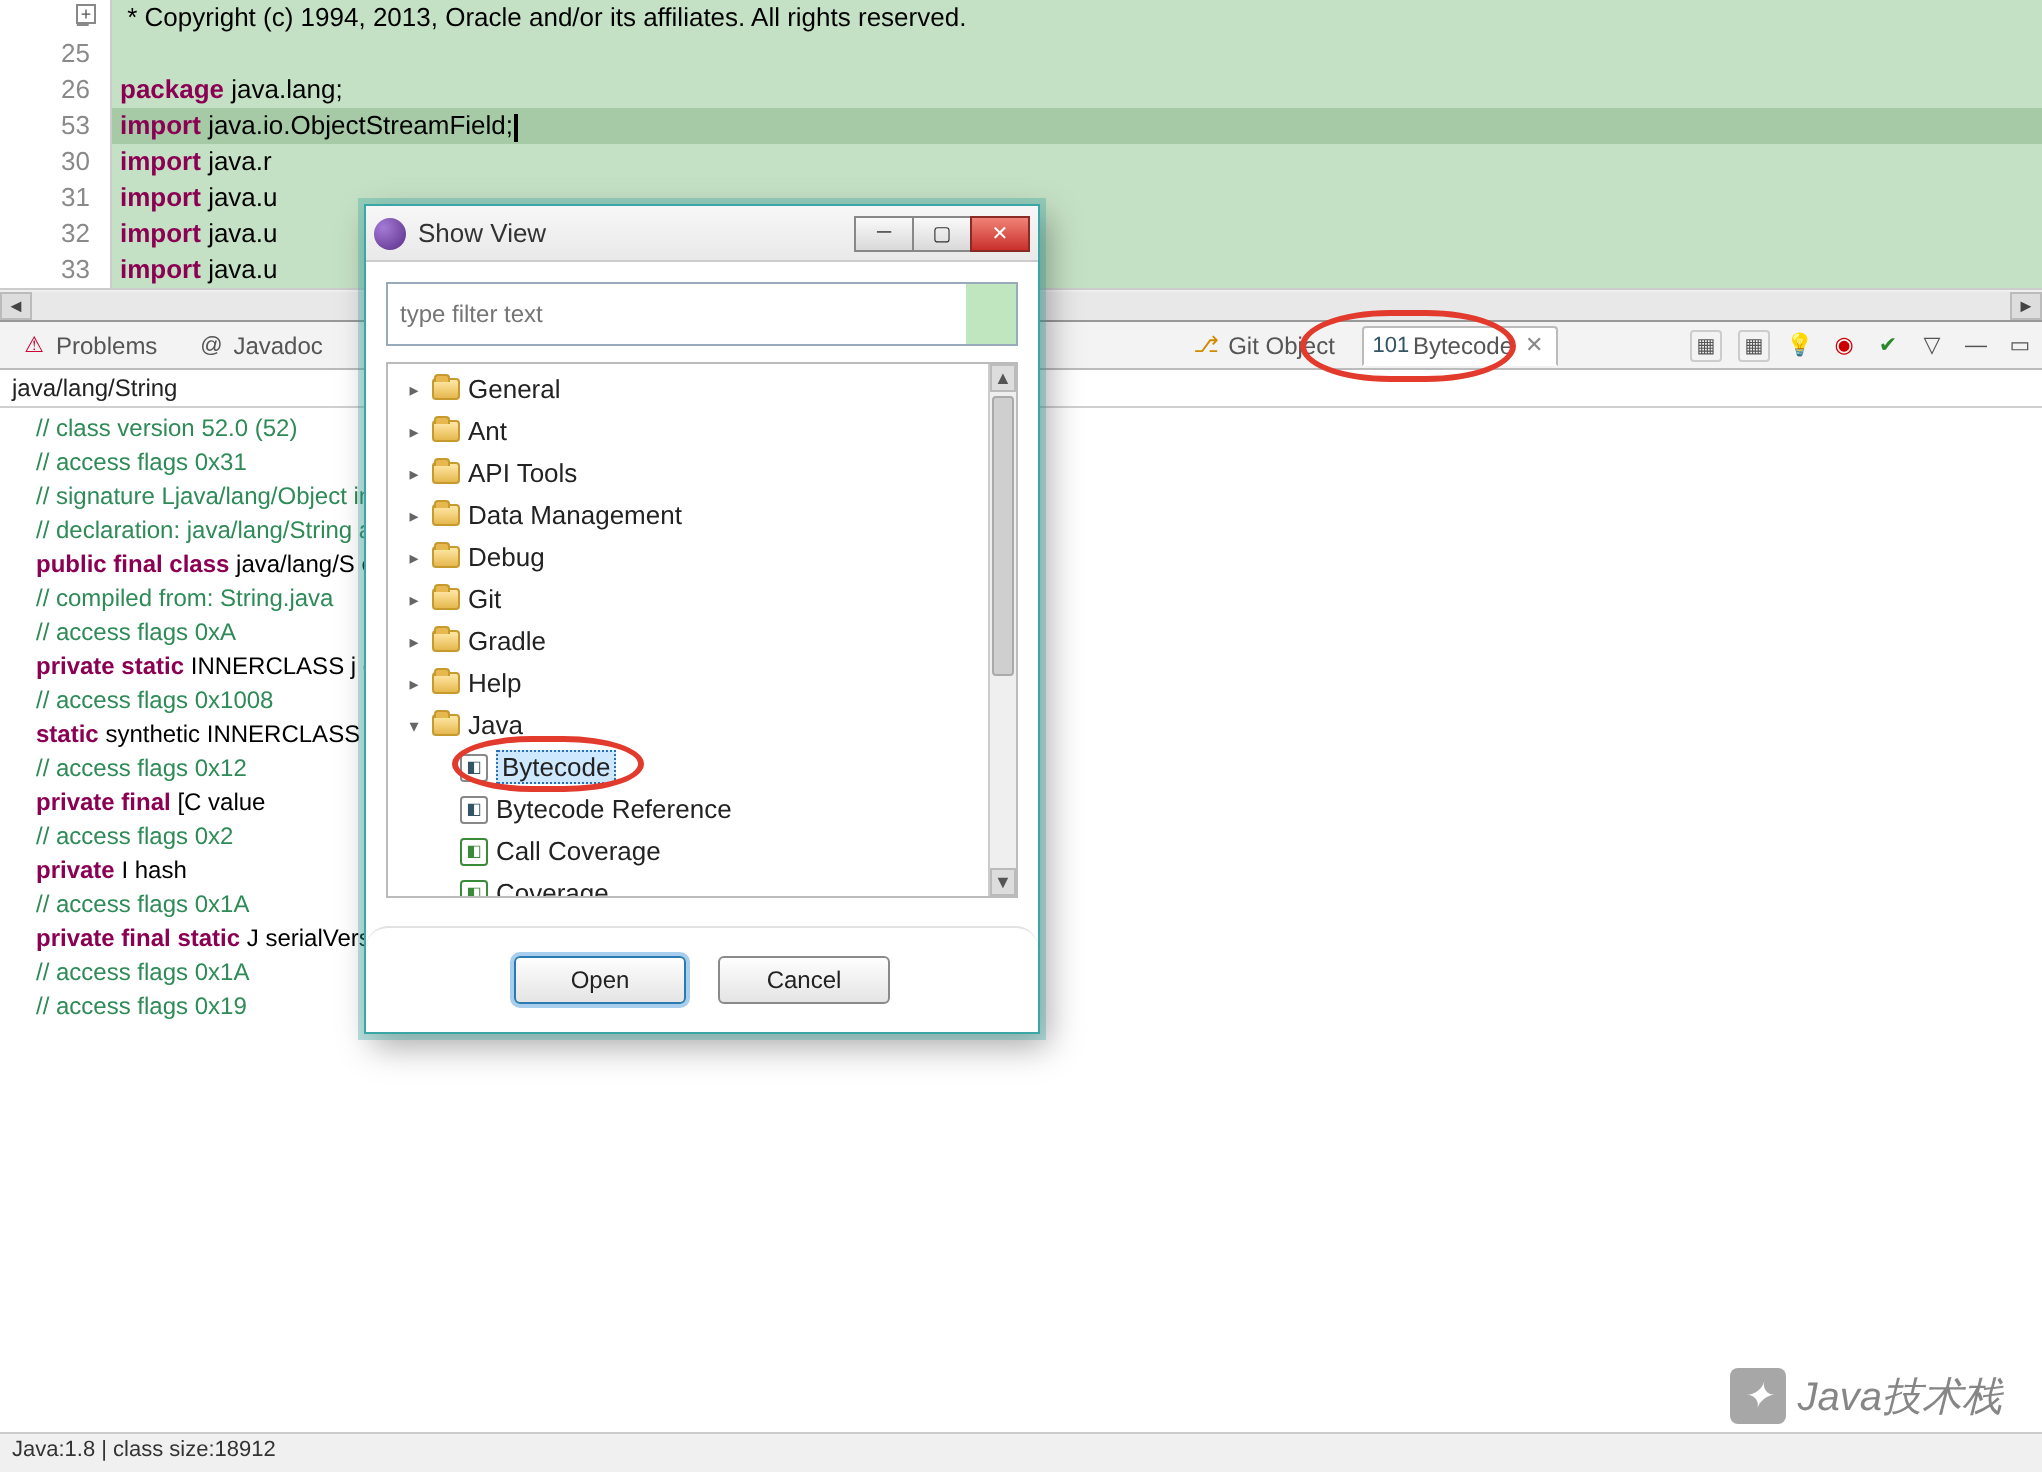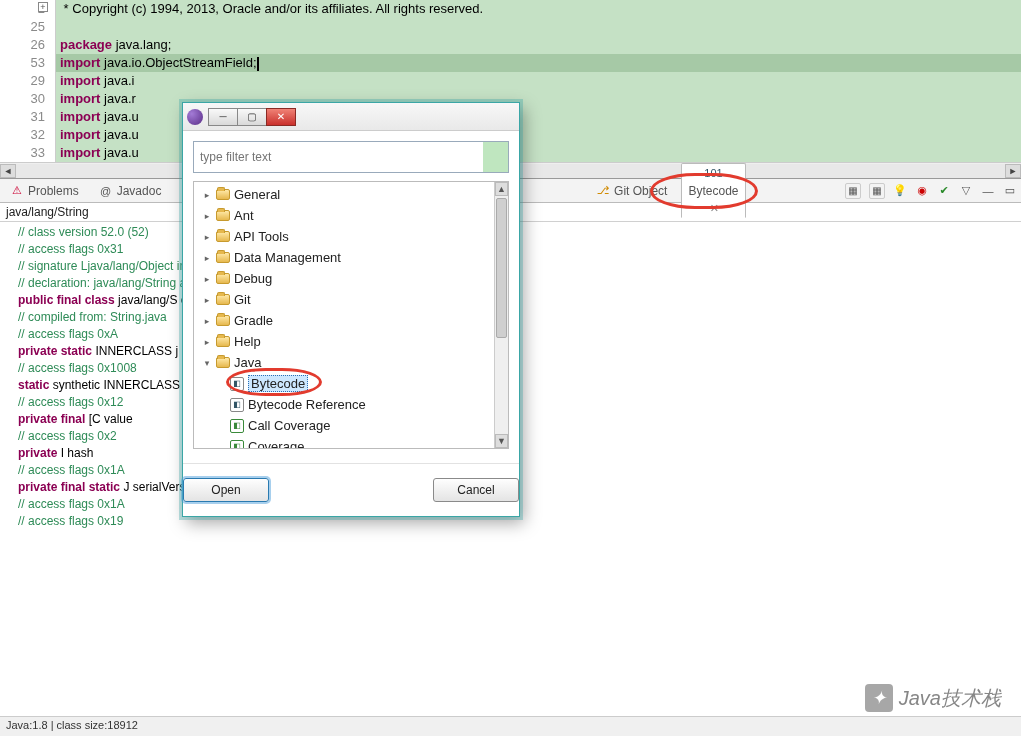--- a/index.html
+++ b/index.html
@@ -15,21 +15,21 @@
 .plain { color: #000; }
 .hl-line { background: #a6c9a6; }
 .caret { display: inline-block; border-right: 2px solid #000; height: 14px; vertical-align: middle; }
 .editor-hscroll { height: 16px; background: #efefef; border-top: 1px solid #ccc; display: flex; align-items: center; }
 .editor-hscroll .arrow { width: 16px; height: 14px; border: 1px solid #bbb; background: #ddd; text-align: center; line-height: 12px; font-size: 9px; color: #444; }
 .editor-hscroll .track { flex: 1; height: 14px; background: #e8e8e8; }
 
 
 .tabbar { display: flex; align-items: center; height: 24px; background: #f3f3f3; border-bottom: 1px solid #bbb; padding: 0 4px; gap: 8px; font-size: 12px; color: #555; position: relative; }
 .tabbar .tab { display: flex; align-items: center; gap: 4px; padding: 2px 6px; cursor: pointer; }
-.tabbar .tab.active { background: #fff; border: 1px solid #bbb; border-bottom: 1px solid #fff; border-radius: 2px 2px 0 0; flex-direction: column; }
+.tabbar .tab.active { background: #fff; border: 1px solid #bbb; border-bottom: 1px solid #fff; border-radius: 2px 2px 0 0; }
 .tabbar .close-x { color: #888; font-size: 11px; margin-left: 2px; }
 .tabbar .spacer { flex: 1; }
 .tabbar .toolbtn { width: 16px; height: 16px; border: 1px solid #ccc; border-radius: 2px; display: inline-flex; align-items: center; justify-content: center; font-size: 10px; }
 .pill-circle { position: absolute; border: 3px solid #e23b2e; border-radius: 50%/60%; pointer-events: none; }
 
 
 .breadcrumb { background: #fff; border-bottom: 1px solid #d0d0d0; padding: 2px 6px; font-size: 12px; color: #222; }
 .byteview { height: 440px; overflow: hidden; background: #fff; font-family: "Segoe UI", Tahoma, sans-serif; font-size: 12px; line-height: 17px; padding: 2px 6px; color: #000; margin-left: 12px; }
 .cmt { color: #2e8b57; }
 .mod { color: #8b0053; font-weight: bold; }
@@ -57,21 +57,21 @@
 .tree-row.level2 { padding-left: 34px; }
 .tri { width: 10px; display: inline-block; color: #666; font-size: 9px; text-align: center; }
 .folder-icon { width: 14px; height: 11px; background: linear-gradient(#ffe9a8,#e6b84e); border: 1px solid #c79a2e; border-radius: 2px; position: relative; }
 .folder-icon::before { content: ""; position: absolute; left: 0; top: -3px; width: 6px; height: 3px; background: #e6b84e; border: 1px solid #c79a2e; border-bottom: none; border-radius: 2px 2px 0 0; }
 .leaf-icon { width: 14px; height: 14px; border: 1px solid #888; background: #fff; border-radius: 2px; display: flex; align-items: center; justify-content: center; font-size: 8px; color: #356; }
 .leaf-icon.green { border-color: #3a8a3a; color: #3a8a3a; }
 .tree-row.selected .lbl { background: #cde8ff; border: 1px dotted #2a6fb5; padding: 0 2px; }
 .tree-scroll { position: absolute; right: 0; top: 0; bottom: 0; width: 14px; background: #efefef; border-left: 1px solid #ccc; }
 .tree-scroll .sarrow { height: 14px; border: 1px solid #bbb; background: #ddd; text-align: center; font-size: 9px; line-height: 12px; color: #555; }
 .tree-scroll .thumb { position: absolute; left: 1px; right: 1px; top: 16px; height: 140px; background: #cfcfcf; border: 1px solid #aaa; border-radius: 2px; }
-.dlg-buttons { display: flex; justify-content: space-between; gap: 16px; padding: 14px 0 14px 0; border-top: 1px solid #e2e2e2; margin-top: 8px; }
+.dlg-buttons { display: flex; justify-content: center; gap: 16px; padding: 14px 0 14px 0; border-top: 1px solid #e2e2e2; margin-top: 8px; border-radius: 11px; }
 .btn { width: 86px; height: 24px; border: 1px solid #8a8a8a; border-radius: 3px; background: linear-gradient(#fefefe,#e4e4e4); font-size: 12px; color: #222; cursor: pointer; }
 .btn.primary { border-color: #2a7ab0; box-shadow: 0 0 0 2px rgba(80,160,220,0.5); }
 
 
 .ico { width: 14px; height: 14px; display: inline-flex; align-items: center; justify-content: center; font-size: 11px; }
 .ico-problems { color: #c03; }
 .ico-javadoc { color: #555; }
 .ico-decl { color: #356; }
 .ico-git { color: #d08a00; }
 .ico-byte { color: #356; }
@@ -93,24 +93,20 @@
     </div>
     <div class="code-line">
       <div class="gutter">26</div>
       <div class="code"><span class="kw">package</span><span class="plain"> java.lang;</span></div>
     </div>
     <div class="code-line hl-line">
       <div class="gutter">53</div>
       <div class="code"><span class="kw">import</span><span class="plain"> java.io.ObjectStreamField;</span><span class="caret"></span></div>
     </div>
     <div class="code-line">
-      <div class="gutter">29</div>
-      <div class="code"><span class="kw">import</span><span class="plain"> java.i</span></div>
-    </div>
-    <div class="code-line">
       <div class="gutter">30</div>
       <div class="code"><span class="kw">import</span><span class="plain"> java.r</span></div>
     </div>
     <div class="code-line">
       <div class="gutter">31</div>
       <div class="code"><span class="kw">import</span><span class="plain"> java.u</span></div>
     </div>
     <div class="code-line">
       <div class="gutter">32</div>
       <div class="code"><span class="kw">import</span><span class="plain"> java.u</span></div>
@@ -192,20 +188,21 @@
 <div class="statusbar">Java:1.8 | class size:18912</div>
 
 <div class="watermark">
   <span class="wm-icon">✦</span>
   <span>Java技术栈</span>
 </div>
 
 <div class="dialog">
   <div class="titlebar">
     <span class="app-icon"></span>
+    <span class="title">Show View</span>
     <div class="winbtns">
       <div class="winbtn">─</div>
       <div class="winbtn">▢</div>
       <div class="winbtn close">✕</div>
     </div>
   </div>
   <div class="dlg-body">
     <input class="filter" placeholder="type filter text" style="">
     <div class="tree-wrap">
       <div class="tree" id="tree">

